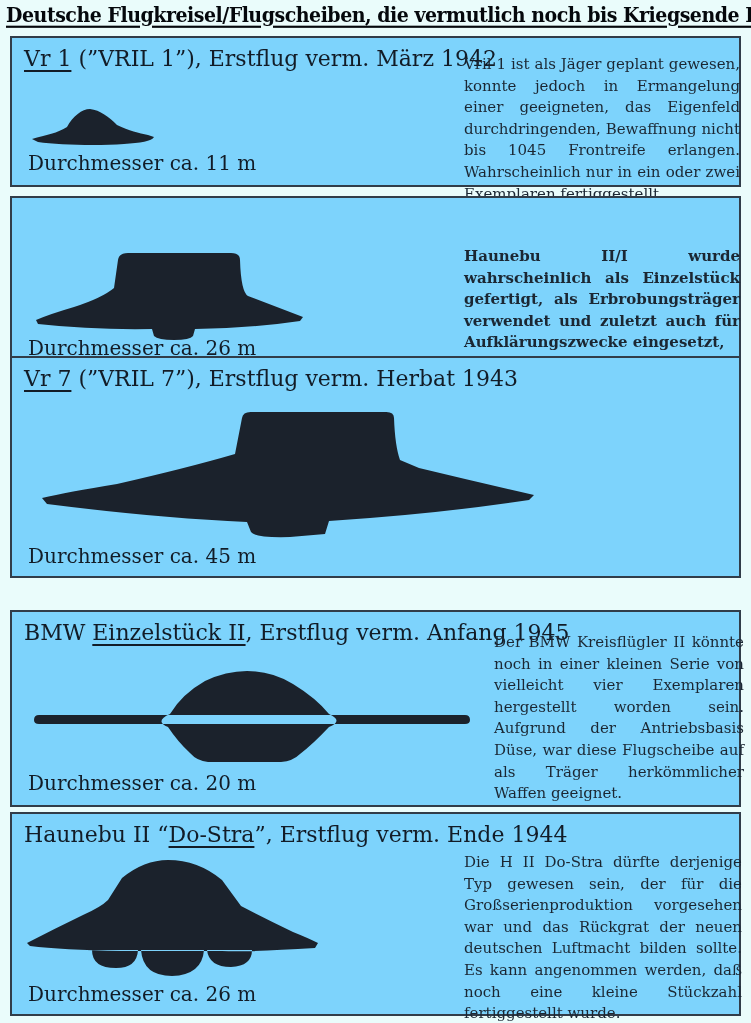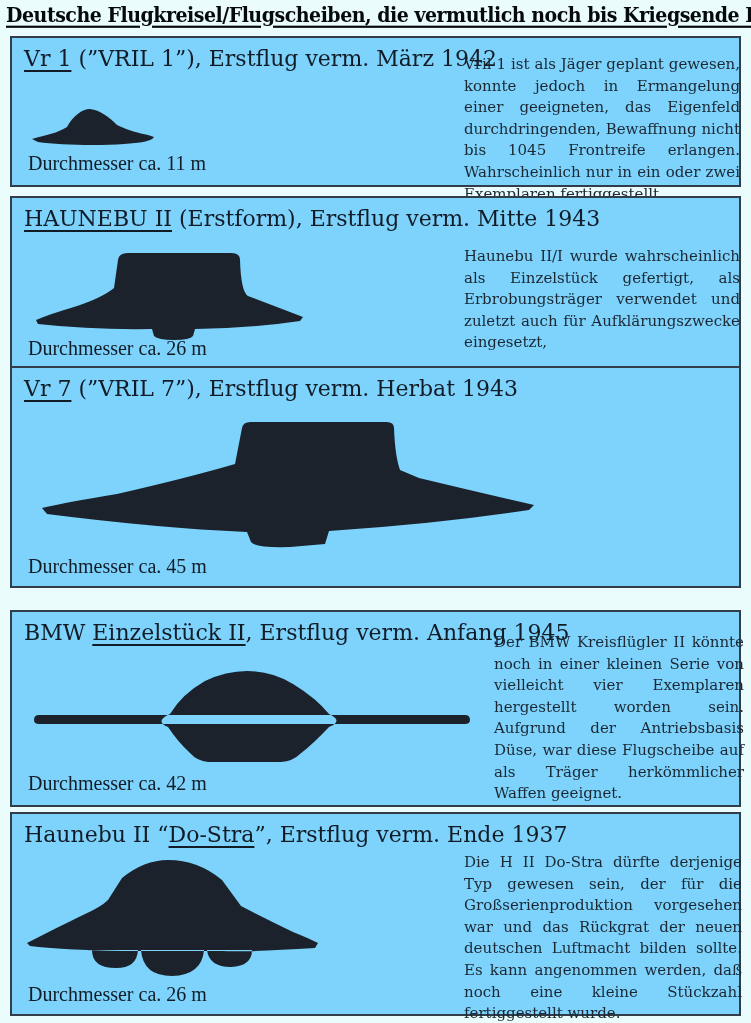--- a/index.html
+++ b/index.html
@@ -36,21 +36,21 @@
     text-decoration-thickness:2px;
     text-underline-offset:4px;
   }
   .sec-desc{
     position:absolute;
     font-size:15px;line-height:1.44;
     text-align:justify;color:#1b2733;
   }
   .sec-diameter{
     position:absolute;left:16px;
-    font-size:20px;color:#121c27;white-space:nowrap;font-family:Liberation Serif, serif;
+    font-size:20px;color:#121c27;white-space:nowrap;
   }
   .silhouette{position:absolute;}
   .silhouette svg{display:block;width:100%;height:100%;}
 </style>
 </head>
 <body>
 
 <div class="page-title">Deutsche Flugkreisel/Flugscheiben, die vermutlich noch bis Kriegsende Einsatzreife erlangten.</div>
 
 <div class="section" style="top:36px;height:151px;">
@@ -60,60 +60,57 @@
   <div class="silhouette" style="left:18px;top:66px;width:140px;height:46px;">
     <svg viewBox="0 0 140 46" preserveAspectRatio="none">
       <path d="M2,35 C16,31 28,29 37,23 C43,12 52,5 60,5 C70,6 79,13 87,21 C99,27 109,29 118,31 L124,33 C122,37 110,39 94,40 C68,42 28,41 8,38 Z" fill="#1b222c"></path>
     </svg>
   </div>
   <div class="sec-diameter" style="bottom:10px;">Durchmesser ca. 11  m</div>
   <div class="sec-desc" style="left:452px;top:16px;width:276px;">Vril 1 ist als Jäger geplant gewesen, konnte jedoch in Ermangelung einer geeigneten, das Eigenfeld durchdringenden, Bewaffnung nicht bis 1045 Frontreife erlangen. Wahrscheinlich nur in ein oder zwei Exemplaren fertiggestellt.</div>
 </div>
 
 <div class="section" style="top:196px;height:174px;">
-  <div class="sec-header">
-    <span class="u">HAUNEBU II</span><span> (Erstform), Erstflug verm. Mitte 1943</span>
-  </div>
   <div class="silhouette" style="left:20px;top:50px;width:276px;height:92px;">
     <svg viewBox="0 0 276 92" preserveAspectRatio="none">
       <path d="M96,5 Q87,5 86,12 L82,40 Q70,50 42,59 Q18,66 4,72 L6,76 Q60,82 120,81 L122,88 Q126,92 142,92 Q158,92 161,88 L163,81 Q222,80 268,73 L271,69 Q242,58 216,48 Q209,44 208,12 Q208,5 199,5 Z" fill="#1b222c"></path>
     </svg>
   </div>
   <div class="sec-diameter" style="bottom:8px;">Durchmesser ca. 26 m</div>
-  <div class="sec-desc" style="left:452px;top:48px;width:276px;">Haunebu II/I wurde wahrscheinlich als Einzelstück gefertigt, als Erbrobungsträger verwendet und zuletzt auch  für Aufklärungszwecke eingesetzt,</div>
+  <div class="sec-desc" style="left:452px;top:48px;width:276px;font-weight:bold;">Haunebu II/I wurde wahrscheinlich als Einzelstück gefertigt, als Erbrobungsträger verwendet und zuletzt auch  für Aufklärungszwecke eingesetzt,</div>
 </div>
 
-<div class="section" style="top:366px;height:222px;">
+<div class="section" style="top:356px;height:222px;">
   <div class="sec-header">
     <span class="u">Vr 7</span><span> (”VRIL 7”), Erstflug verm.  Herbat 1943</span>
   </div>
   <div class="silhouette" style="left:25px;top:48px;width:500px;height:142px;">
     <svg viewBox="0 0 500 142" preserveAspectRatio="none">
       <path d="M216,6 Q206,5 205,12 L198,48 Q150,62 80,78 Q30,86 5,92 L10,98 Q120,112 210,116 L214,126 Q218,132 253,131 L288,128 L292,115 Q400,108 492,94 L497,89 Q440,76 382,62 L363,54 Q358,40 357,12 Q357,5 347,6 Z" fill="#1b222c"></path>
     </svg>
   </div>
   <div class="sec-diameter" style="bottom:8px;margin-top:35px;">Durchmesser ca. 45  m</div>
 </div>
 
 <div class="section" style="top:610px;height:197px;">
   <div class="sec-header">
     <span>BMW </span><span class="u">Einzelstück II</span><span>, Erstflug verm. Anfang 1945</span>
   </div>
   <div class="silhouette" style="left:20px;top:56px;width:440px;height:100px;">
     <svg viewBox="0 0 440 100" preserveAspectRatio="none">
       <path d="M7,47 Q2,47 2,52 Q2,56 7,56 L433,56 Q438,56 438,52 Q438,47 433,47 Z M138,46 Q150,26 173,13 Q194,3 215,3 Q240,3 261,16 Q284,30 297,46 Q312,53 297,59 Q281,76 268,86 Q261,93 249,94 L176,94 Q165,93 158,85 Q146,74 136,59 Q122,53 138,46 Z" fill="#1b222c"></path>
     </svg>
   </div>
-  <div class="sec-diameter" style="bottom:10px;">Durchmesser ca. 42  m</div>
+  <div class="sec-diameter" style="bottom:10px;">Durchmesser ca. 20  m</div>
   <div class="sec-desc" style="left:482px;top:20px;width:250px;">Der BMW Kreisflügler II könnte noch in einer kleinen Serie von vielleicht vier Exemplaren hergestellt worden sein. Aufgrund der Antriebsbasis Düse, war diese Flugscheibe auf als Träger herkömmlicher Waffen geeignet.</div>
 </div>
 
 <div class="section" style="top:812px;height:204px;">
   <div class="sec-header">
-    <span>Haunebu II “</span><span class="u">Do-Stra</span><span>”, Erstflug verm. Ende 1937</span>
+    <span>Haunebu II “</span><span class="u">Do-Stra</span><span>”, Erstflug verm. Ende 1944</span>
   </div>
   <div class="silhouette" style="left:10px;top:42px;width:300px;height:122px;">
     <svg viewBox="0 0 300 122" preserveAspectRatio="none">
       <path d="M100,22 Q122,4 146,4 Q176,4 200,24 L219,50 Q242,62 271,76 Q286,82 296,87 L293,92 Q230,96 200,95 L100,95 Q40,94 8,90 L5,87 Q32,73 61,59 Q79,51 86,44 Z M70,94 Q70,112 94,112 Q115,112 116,94 Z M119,94 Q121,120 150,120 Q180,119 182,94 Z M185,94 Q187,111 209,111 Q230,110 230,94 Z" fill="#1b222c"></path>
     </svg>
   </div>
   <div class="sec-diameter" style="bottom:8px;">Durchmesser ca. 26  m</div>
   <div class="sec-desc" style="left:452px;top:38px;width:278px;">Die H II Do-Stra dürfte derjenige Typ gewesen sein, der für die Großserienproduktion vorgesehen war und das Rückgrat der neuen deutschen Luftmacht bilden sollte. Es kann angenommen werden, daß noch eine kleine Stückzahl fertiggestellt wurde.</div>
 </div>
 

